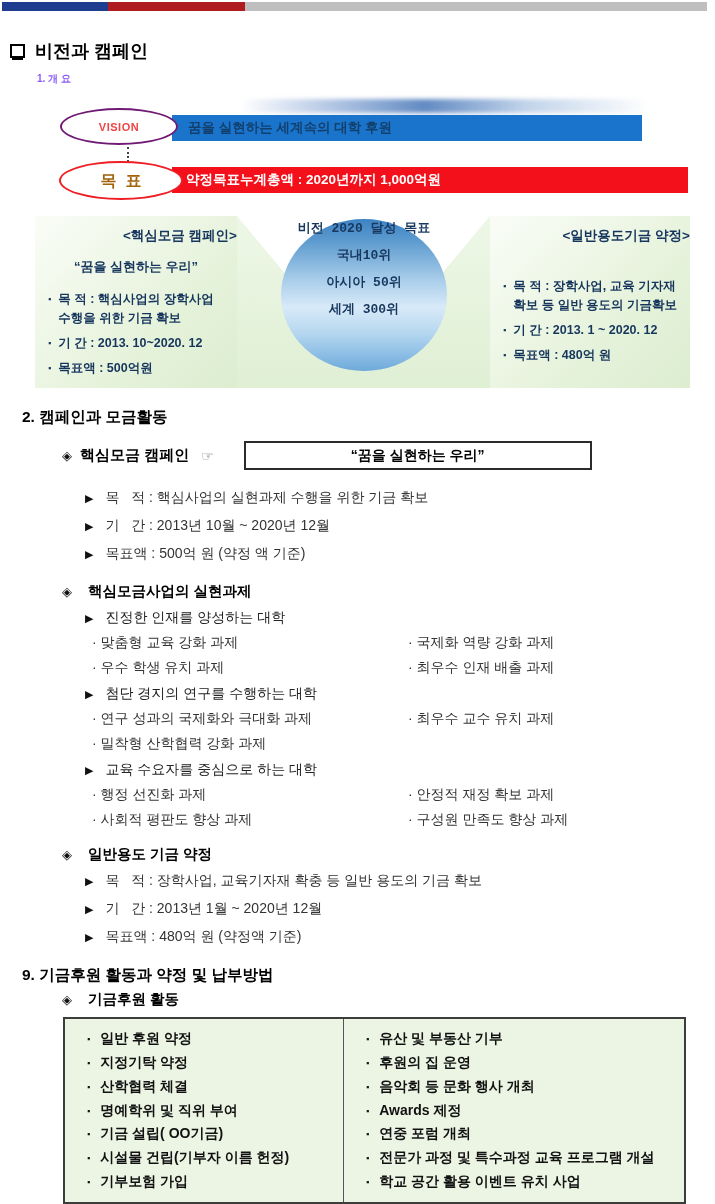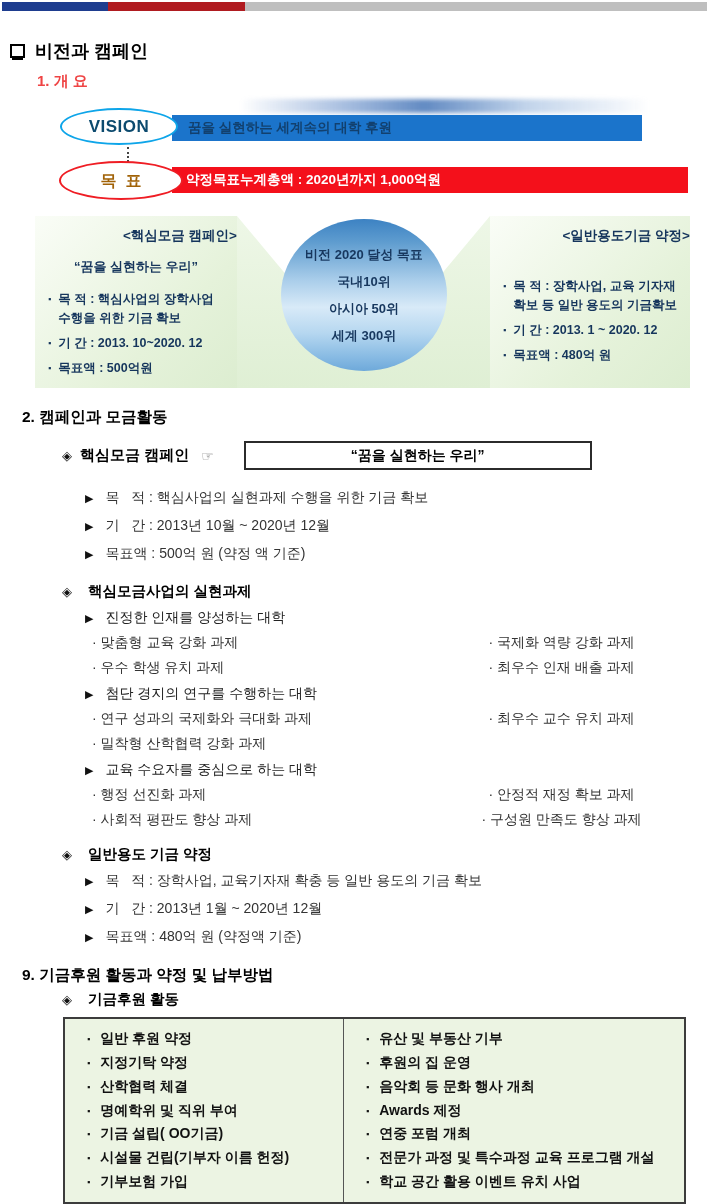--- a/index.html
+++ b/index.html
@@ -12,50 +12,50 @@
   
   .topbar { position:absolute; top:2px; left:2px; right:8px; height:9px; display:flex; }
   .tb-navy { width:106px; background:#1e3d8f; }
   .tb-red  { width:137px; background:#b01b20; }
   .tb-gray { flex:1; background:#bfbfbf; }
 
   .h1 { margin-left:10px; display:flex; align-items:center; gap:10px;
         font-size:18px; font-weight:bold; color:#000; height:22px; }
   .chk { width:15px; height:14px; border:2px solid #000; box-shadow:0 4px 0 -2px #000; }
 
-  .s1h { margin:10px 0 0 37px; font-size:15px; font-weight:bold; color:#ef4444; height:18px; }
+  .s1h { margin:10px 0 0 37px; font-size:10px; font-weight:bold; color:#8b5cf6; height:18px; }
 
   
   .diagram { position:relative; height:300px; margin-top:5px; }
   .smear { position:absolute; left:240px; top:4px; width:410px; height:14px; border-radius:7px;
     background:linear-gradient(90deg, rgba(120,160,210,0) 0%, rgba(100,140,200,.55) 25%,
       rgba(60,110,180,.8) 45%, rgba(120,160,210,.45) 70%, rgba(160,190,225,0) 100%);
     filter:blur(2px); }
   .vbar { position:absolute; left:172px; top:20px; width:470px; height:26px; background:#1b74cb;
     color:#12406e; font-weight:bold; font-size:13.5px; line-height:26px; padding-left:16px; }
   .oval { position:absolute; background:#fff; border-radius:50%; text-align:center; z-index:2; }
-  .oval.vision { left:60px; top:13px; width:118px; height:37px; border:2px solid #0ea5e9;
-    line-height:34px; font-weight:bold; font-size:17px; letter-spacing:.5px; color:#0c4a6e; }
+  .oval.vision { left:60px; top:13px; width:118px; height:37px; border:2px solid #701a75;
+    line-height:34px; font-weight:bold; font-size:11px; letter-spacing:.5px; color:#ef4444; }
   .dots { position:absolute; left:127px; top:52px; height:15px; border-left:2px dotted #444; }
   .gbar { position:absolute; left:172px; top:72px; width:516px; height:26px; background:#f4101b;
     color:#fff; font-weight:bold; font-size:13.5px; line-height:26px; padding-left:14px; }
   .oval.goal { left:59px; top:66px; width:124px; height:39px; border:2.5px solid #ef1d24;
     line-height:35px; font-weight:bold; font-size:16px; color:#a16207; white-space:pre; }
 
   .panels { position:absolute; left:35px; top:121px; width:655px; height:172px; display:flex; }
   .panel { background:linear-gradient(135deg,#fafdf7 0%, #e5f2da 65%, #dcedd0 100%); }
   .panel.pleft { width:202px; }
   .panel.pright { width:200px; }
   .pcenter { width:253px; position:relative; background:linear-gradient(180deg,#eef7e7,#dfefd4); }
   .vshape { position:absolute; inset:0; background:#fff; clip-path:polygon(0 0,100% 0,50% 88%); }
   .circle { position:absolute; left:44px; top:3px; width:166px; height:152px; border-radius:50%;
-    z-index:2; display:flex; flex-direction:column; justify-content:center; gap:9px;
+    z-index:2; display:flex; flex-direction:column; gap:9px;
     text-align:center; color:#17375e; font-weight:bold; font-size:13px;
     background:linear-gradient(180deg,#3c82c3 0%, #5e9ccf 15%, #a9cdea 40%, #d8eaf8 58%,
-      #b6d7f0 75%, #8abce4 90%, #6ea9da 100%); }
+      #b6d7f0 75%, #8abce4 90%, #6ea9da 100%);font-family:Liberation Mono, monospace; }
   .ptitle { margin-top:11px; text-align:right; font-size:13.5px; font-weight:bold; color:#15355c; }
   .psub { margin-top:13px; text-align:center; font-size:13px; font-weight:bold; color:#15355c; }
   .pitems { margin:14px 8px 0 13px; }
   .panel.pright .pitems { margin-top:32px; }
   .pitem { display:flex; gap:7px; font-size:12.5px; font-weight:bold; color:#15355c;
     line-height:19px; margin-bottom:6px; }
   .sqb { font-size:9px; line-height:19px; color:#15355c; }
   .ptext { white-space:pre-line; }
 
   
@@ -73,21 +73,21 @@
   .dline .dtext { white-space:pre-wrap; }
   .tri { font-size:11px; color:#111; line-height:19px; }
 
   .h3d { margin-top:18px; margin-left:62px; display:flex; gap:8px; align-items:center;
     font-size:14.5px; font-weight:bold; color:#000; height:18px; }
   .h3d.sub { margin-top:6px; }
 
   .ttitle { margin:9px 0 8px 85px; display:flex; gap:12px; font-size:14px; color:#222; height:17px; }
   .trow { display:flex; margin:0 0 8px 92px; font-size:14px; color:#333; height:17px; }
   .tcell-l { width:316px; }
-  .tcell-r { flex:1;text-align:center; }
+  .tcell-r { flex:1; }
 
   
   .gtable { margin:9px 0 0 63px; width:623px; height:187px; border:2px solid #3c3c3c;
     background:#ecf4e3; display:flex; }
   .gcol { display:flex; flex-direction:column; justify-content:space-evenly; padding:6px 0; }
   .gcol.gleft { width:278px; }
   .gcol.gright { flex:1; border-left:1.5px solid #555; }
   .gcell { display:flex; gap:10px; padding-left:22px; align-items:center;
     font-weight:bold; font-size:14px; color:#111; height:20px; }
   .gsq { font-size:9px; color:#111; }

